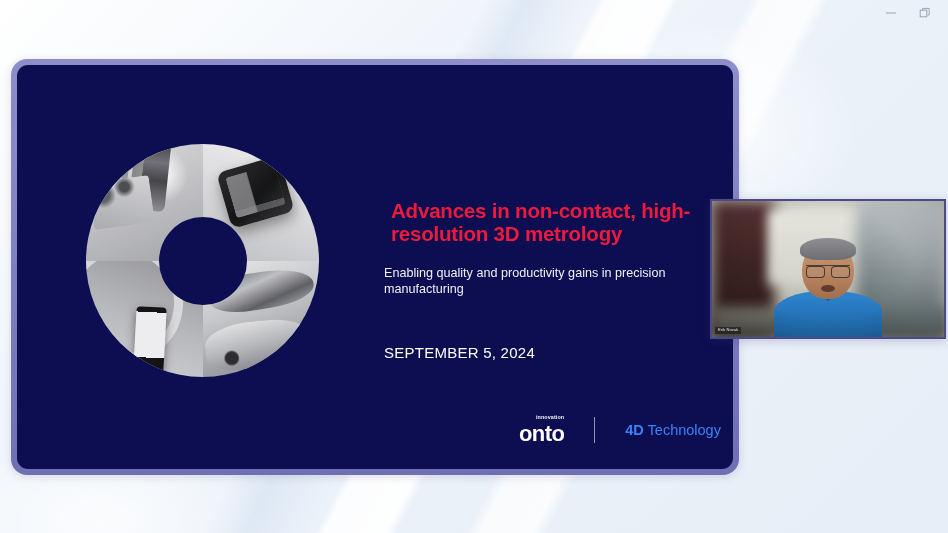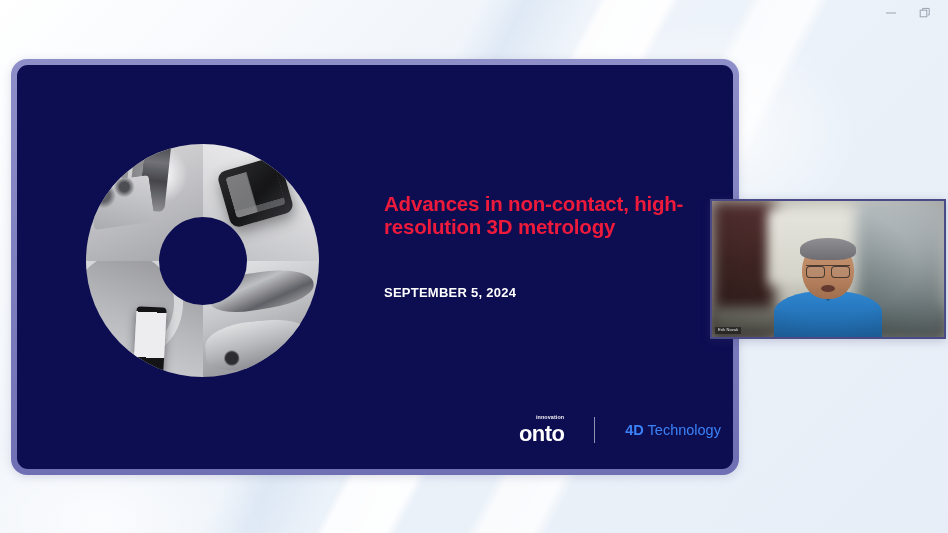--- a/index.html
+++ b/index.html
@@ -270,39 +270,39 @@
   }
 
   
   .text-block {
     position: absolute;
     left: 367px;
     top: 128px;
     width: 318px;
   }
   .slide-title {
-    margin: 0;
+    margin: 7px;
     color: #ed1a3b;
     font-size: 20.5px;
     font-weight: bold;
     line-height: 1.11;
     letter-spacing: -0.2px;
   }
   .slide-subtitle {
     margin: 19px 0 0 0;
     color: #f0f0f6;
     font-size: 12.6px;
     font-weight: normal;
     line-height: 1.33;
   }
   .slide-date {
     margin: 46px 0 12px 0;
     color: #ffffff;
-    font-size: 13px;
-    font-weight: bold;
+    font-size: 15px;
+    font-weight: normal;
     letter-spacing: 0.25px;
   }
   .slide-byline {
     margin: 16px 0 0 0;
     color: #dcdce8;
     font-size: 9.6px;
     font-weight: normal;
     letter-spacing: .05px;
   }
 
@@ -530,20 +530,21 @@
       <div class="collage">
         <div class="quad q-tl"></div>
         <div class="quad q-tr"></div>
         <div class="quad q-bl"></div>
         <div class="quad q-br"></div>
       </div>
       <div class="collage-hole"></div>
 
       <div class="text-block">
         <h1 class="slide-title">Advances in non-contact, high-resolution 3D metrology</h1>
+        <p class="slide-subtitle">Enabling quality and productivity gains in precision manufacturing</p>
         <p class="slide-date">SEPTEMBER 5, 2024</p>
       </div>
 
       <div class="logo-row">
         <div class="onto-logo">
           <span class="onto-tag">innovation</span>
           <span class="onto-word">onto</span>
         </div>
         <div class="logo-divider"></div>
         <div class="fourd-logo"><b>4D</b><span> Technology</span></div>

